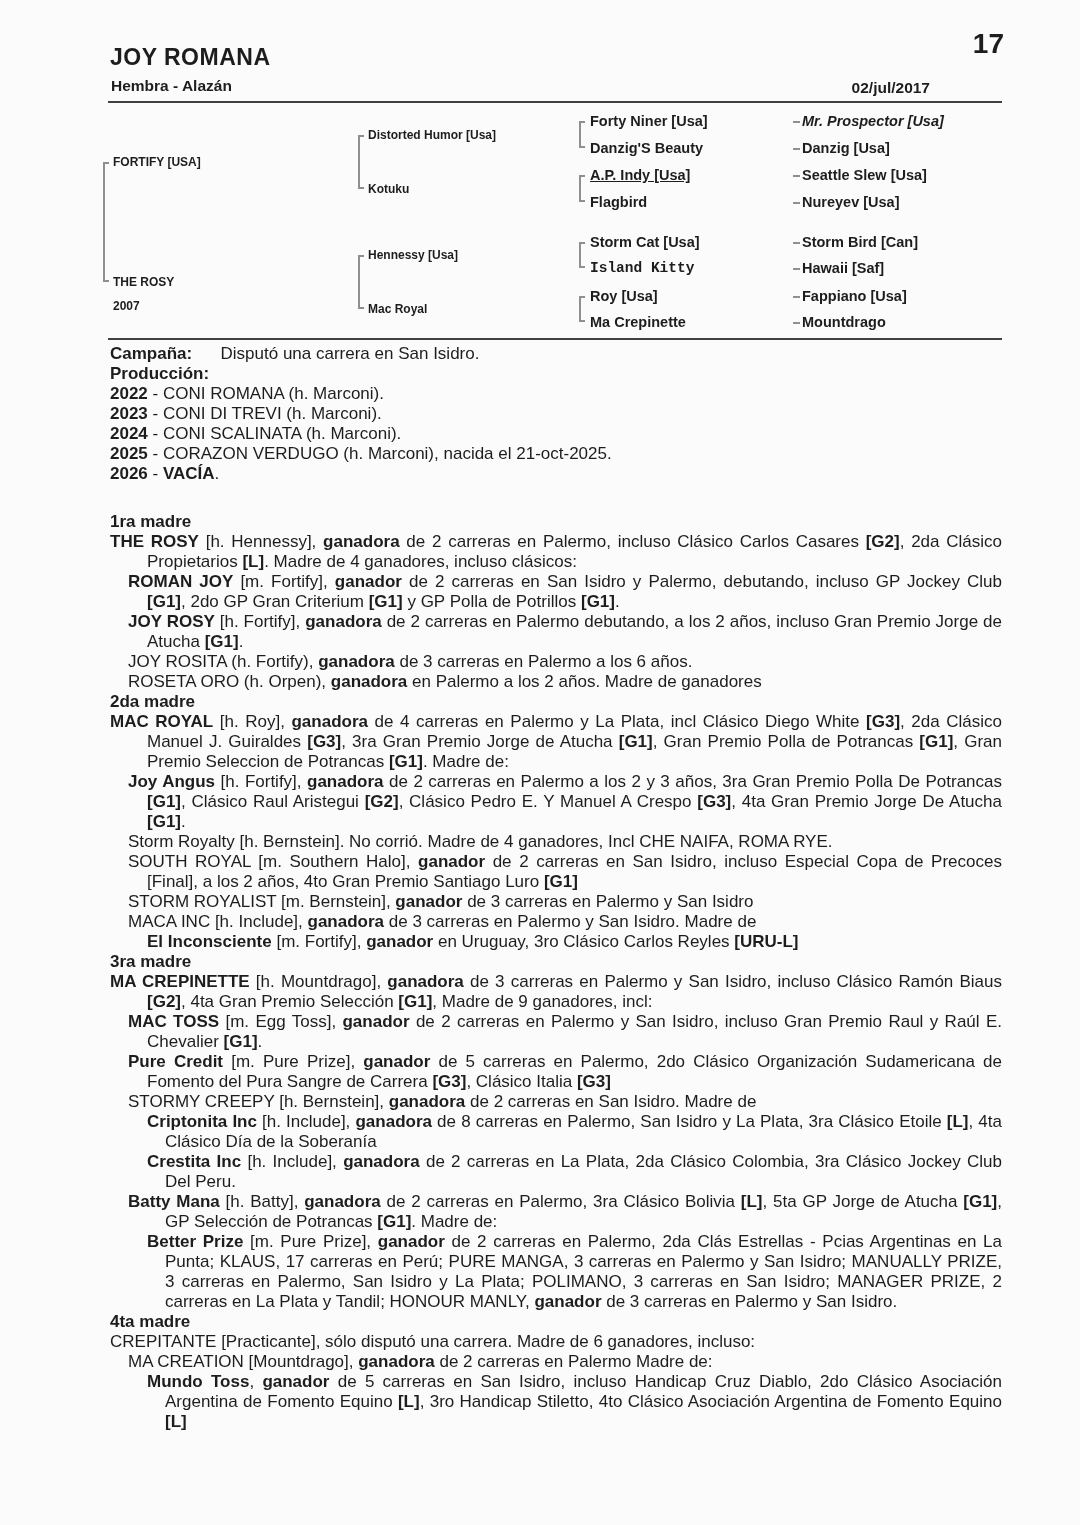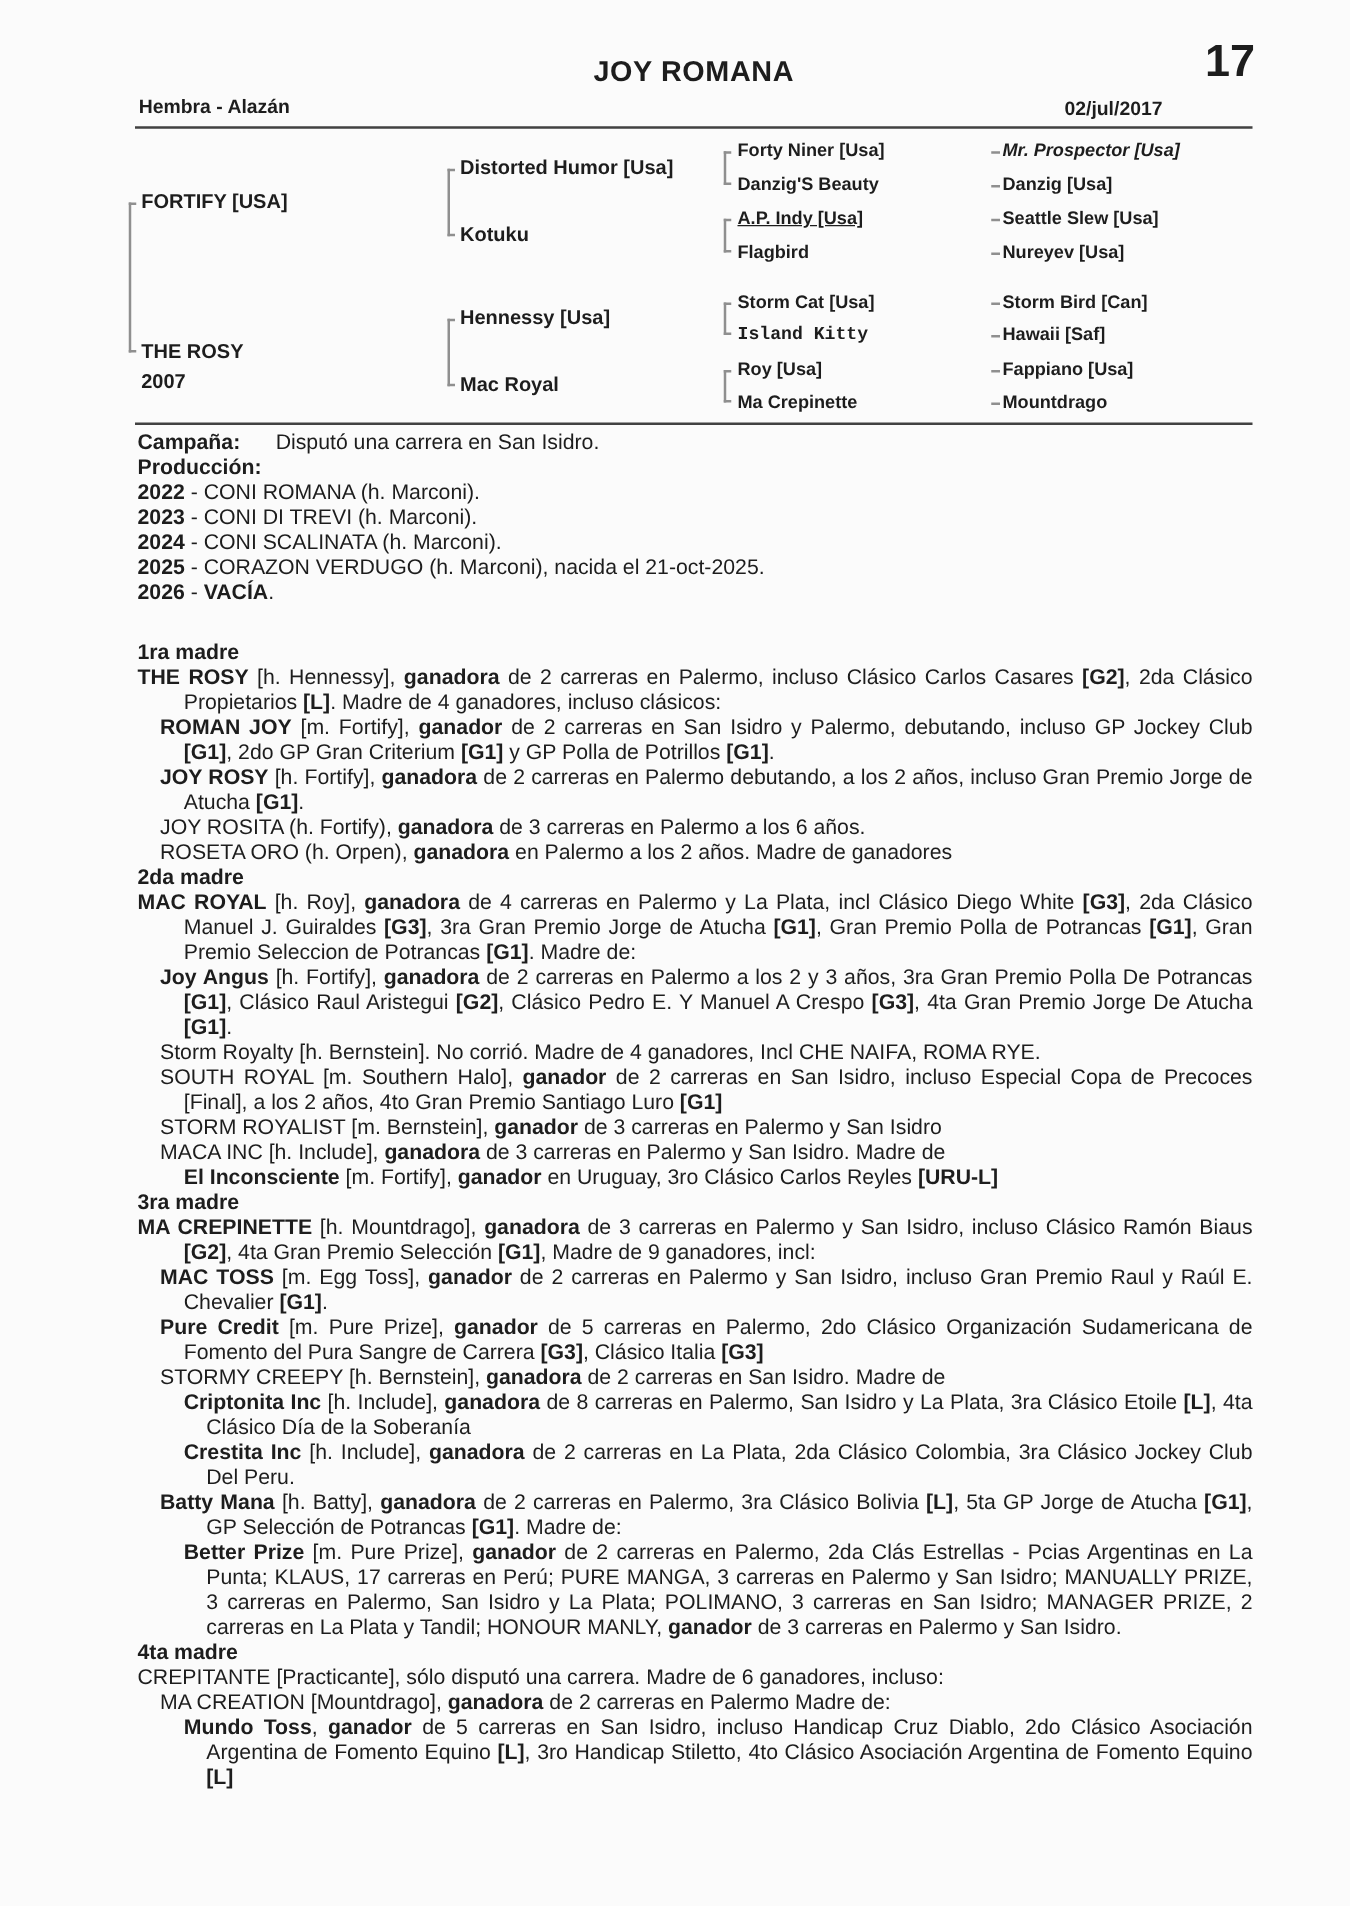--- a/index.html
+++ b/index.html
@@ -1,26 +1,26 @@
 <!DOCTYPE html>
 <html><head>
 <meta charset="utf-8">
 <style>
   html,body{margin:0;padding:0;background:#ffffff;}
   .page{position:relative;width:1080px;height:1525px;background:#fbfbfb;color:#1d1d1d;
         font-family:"Liberation Sans", sans-serif;overflow:hidden;}
-  .hdr-title{position:absolute;top:44px;left:110px;width:890px;text-align:center;
+  .hdr-title{position:absolute;top:44px;left:110px;width:890px;
              font-weight:bold;font-size:23px;letter-spacing:.5px;}
-  .hdr-num{position:absolute;top:28px;right:76px;font-weight:bold;font-size:36px;text-align:center;}
+  .hdr-num{position:absolute;top:28px;right:76px;font-weight:bold;font-size:28px;text-align:center;}
   .hdr-left{position:absolute;top:77px;left:111px;font-weight:bold;font-size:15.5px;}
   .hdr-date{position:absolute;top:79px;right:150px;font-weight:bold;font-size:15.5px;}
   .rule{position:absolute;left:108px;width:894px;height:2px;background:#414141;}
   #pedigree{position:absolute;left:100px;top:105px;width:905px;height:233px;}
   .ped-name{position:absolute;font-weight:bold;white-space:nowrap;line-height:18px;}
-  .g12{font-size:16px;}
+  .g12{font-size:12px;}
   .g34{font-size:14.5px;}
   .brk{position:absolute;width:6px;border-left:2px solid #8f8f8f;border-top:2px solid #8f8f8f;
        border-bottom:2px solid #8f8f8f;box-sizing:border-box;}
   .dash{position:absolute;width:7px;height:0;border-top:2px solid #8f8f8f;}
   #body-content{position:absolute;left:110px;top:344px;width:892px;font-size:17px;
                 line-height:20px;text-align:justify;}
   .sec-heading{font-weight:bold;}
   .sec-heading.gap{margin-top:28px;}
   .para{margin:0;}
   .para b{font-weight:bold;}

